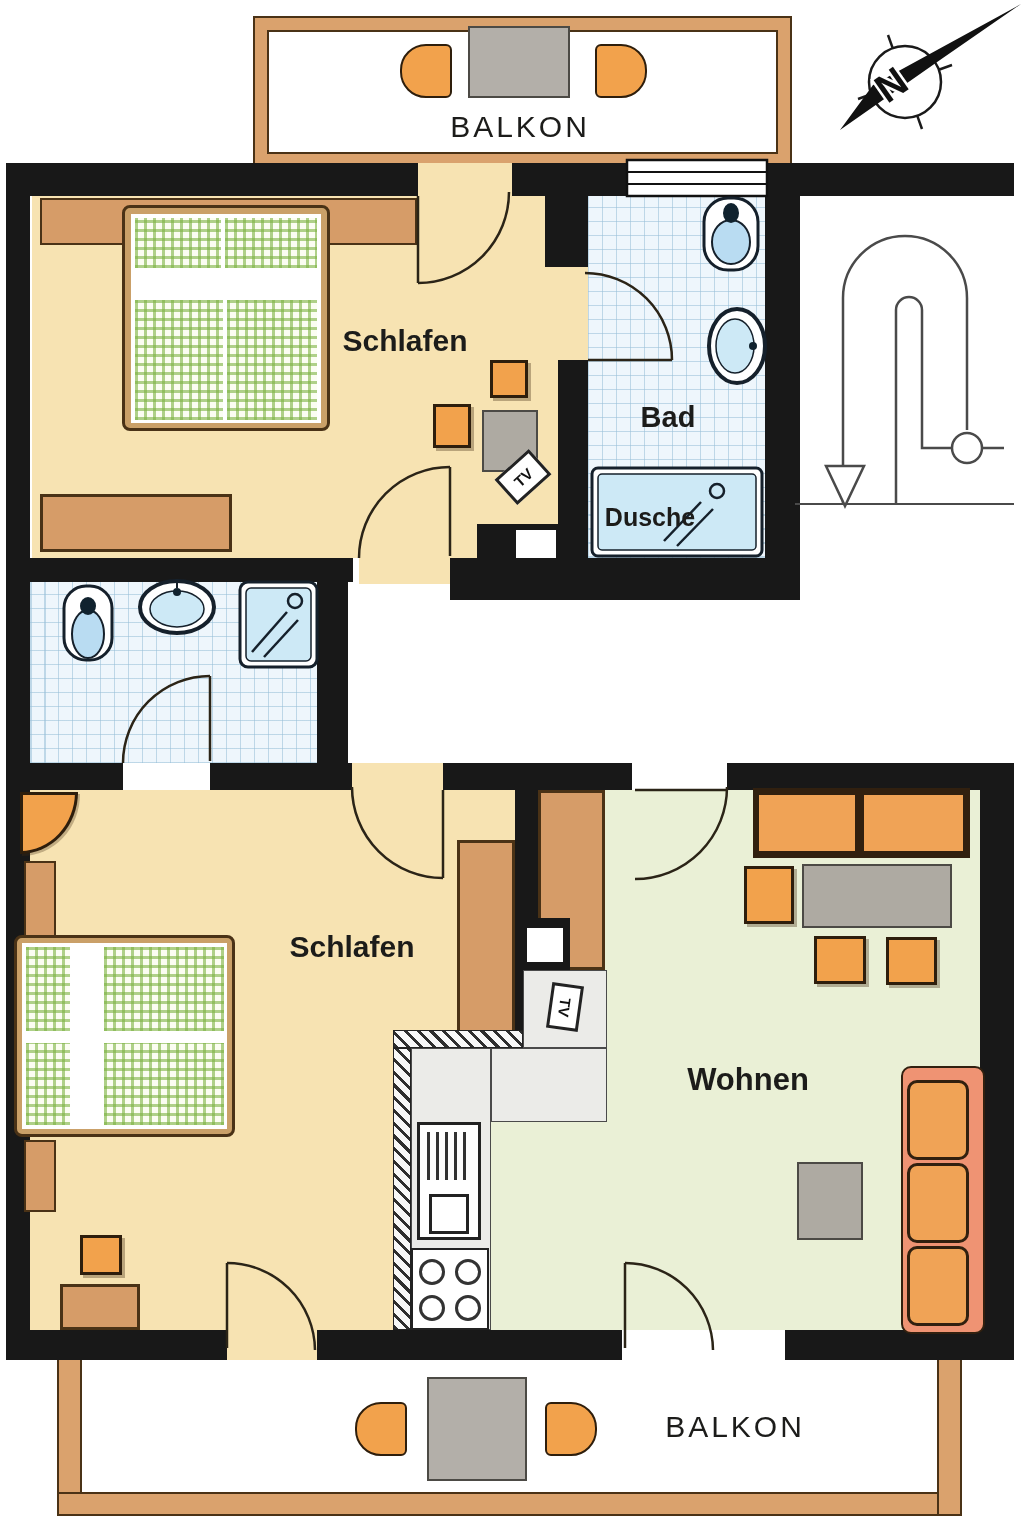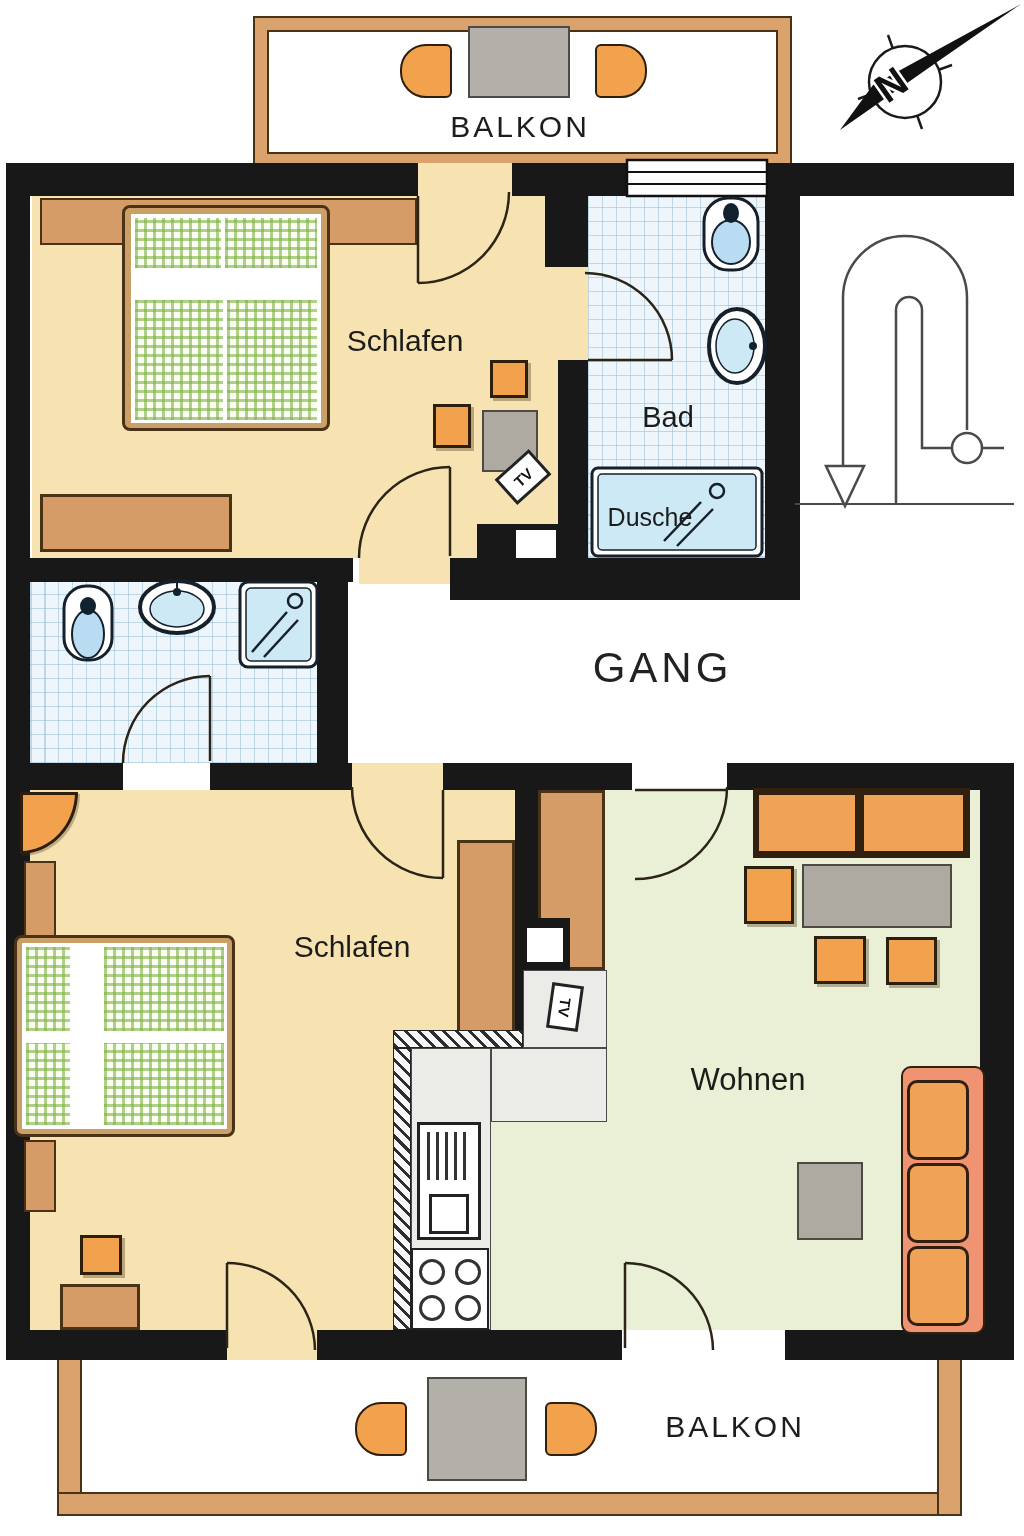--- a/index.html
+++ b/index.html
@@ -16,21 +16,21 @@
     repeating-linear-gradient(0deg, rgba(124,178,66,.6) 0 3px, transparent 3px 9px),
     repeating-linear-gradient(90deg, rgba(124,178,66,.6) 0 3px, transparent 3px 9px);}
   .hatch{background:repeating-linear-gradient(45deg,#2e2e2e 0 3px,#f7f7f7 3px 9px);border:1px solid #222;box-sizing:border-box;}
   .tan{background:#d69c68;border:3px solid #4a3216;box-sizing:border-box;}
   .orange{background:#f2a24c;border:3px solid #2e1e0c;box-sizing:border-box;box-shadow:3px 3px 0 rgba(70,45,20,.35);}
   .grayf{background:#aeaaa2;border:2px solid #4c4a45;box-sizing:border-box;}
   .counter{background:#ebebe8;border:1.5px solid #4a4a4a;box-sizing:border-box;}
   .white-b{background:#fff;border:3px solid #222;box-sizing:border-box;}
   .balwall{background:#daa26d;border:2px solid #4a3216;box-sizing:border-box;}
   .label{color:#1c1c1a;text-align:center;white-space:nowrap;}
-  .bold{font-weight:normal;}
+  .bold{font-weight:bold;}
   .chairD-r{background:#f2a24c;border:2.5px solid #2e1e0c;box-sizing:border-box;border-radius:26px 6px 6px 26px;}
   .chairD-l{background:#f2a24c;border:2.5px solid #2e1e0c;box-sizing:border-box;border-radius:6px 26px 26px 6px;}
   .tv{background:#fff;border:3px solid #222;box-sizing:border-box;display:flex;align-items:center;justify-content:center;
       font-weight:bold;font-size:15px;color:#111;}
   svg{position:absolute;left:0;top:0;}
 </style>
 </head>
 <body>
 
 <div id="plan">
@@ -226,18 +226,17 @@
     <span>TV</span>
   </div>
   <div class="d tv" style="left:549px;top:984px;width:32px;height:46px;transform:rotate(8deg);">
     <span style="transform:rotate(90deg);display:inline-block;">TV</span>
   </div>
 
   <div class="d label" style="left:430px;top:110px;width:180px;font-size:30px;letter-spacing:3px;">BALKON</div>
   <div class="d label bold" style="left:330px;top:324px;width:150px;font-size:30px;">Schlafen</div>
   <div class="d label bold" style="left:618px;top:401px;width:100px;font-size:29px;">Bad</div>
   <div class="d label bold" style="left:600px;top:503px;width:100px;font-size:25px;">Dusche</div>
-  <div class="d label" style="left:580px;top:644px;width:165px;font-size:42px;letter-spacing:4px;color:#222;">GANG</div>
   <div class="d label bold" style="left:272px;top:930px;width:160px;font-size:30px;">Schlafen</div>
   <div class="d label bold" style="left:668px;top:1062px;width:160px;font-size:31px;">Wohnen</div>
   <div class="d label" style="left:645px;top:1410px;width:180px;font-size:30px;letter-spacing:3px;">BALKON</div>
 
 </div>
 
 </body></html>

